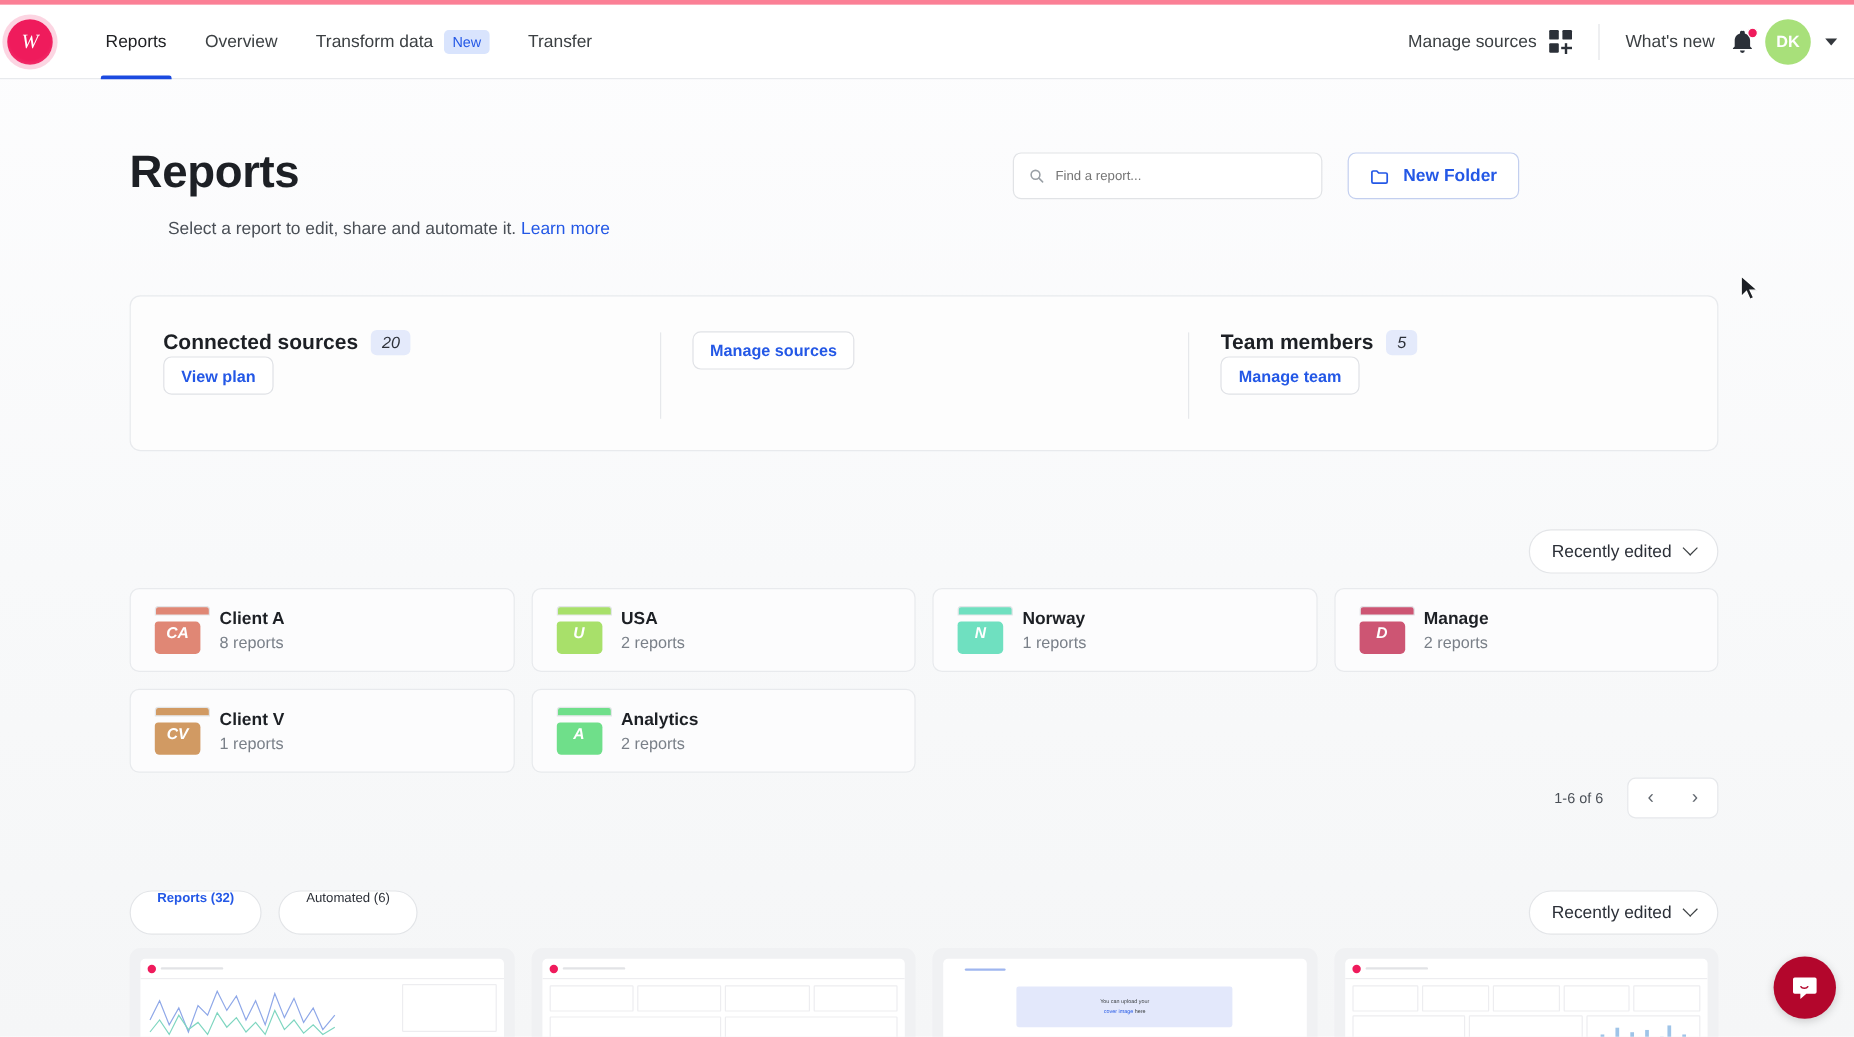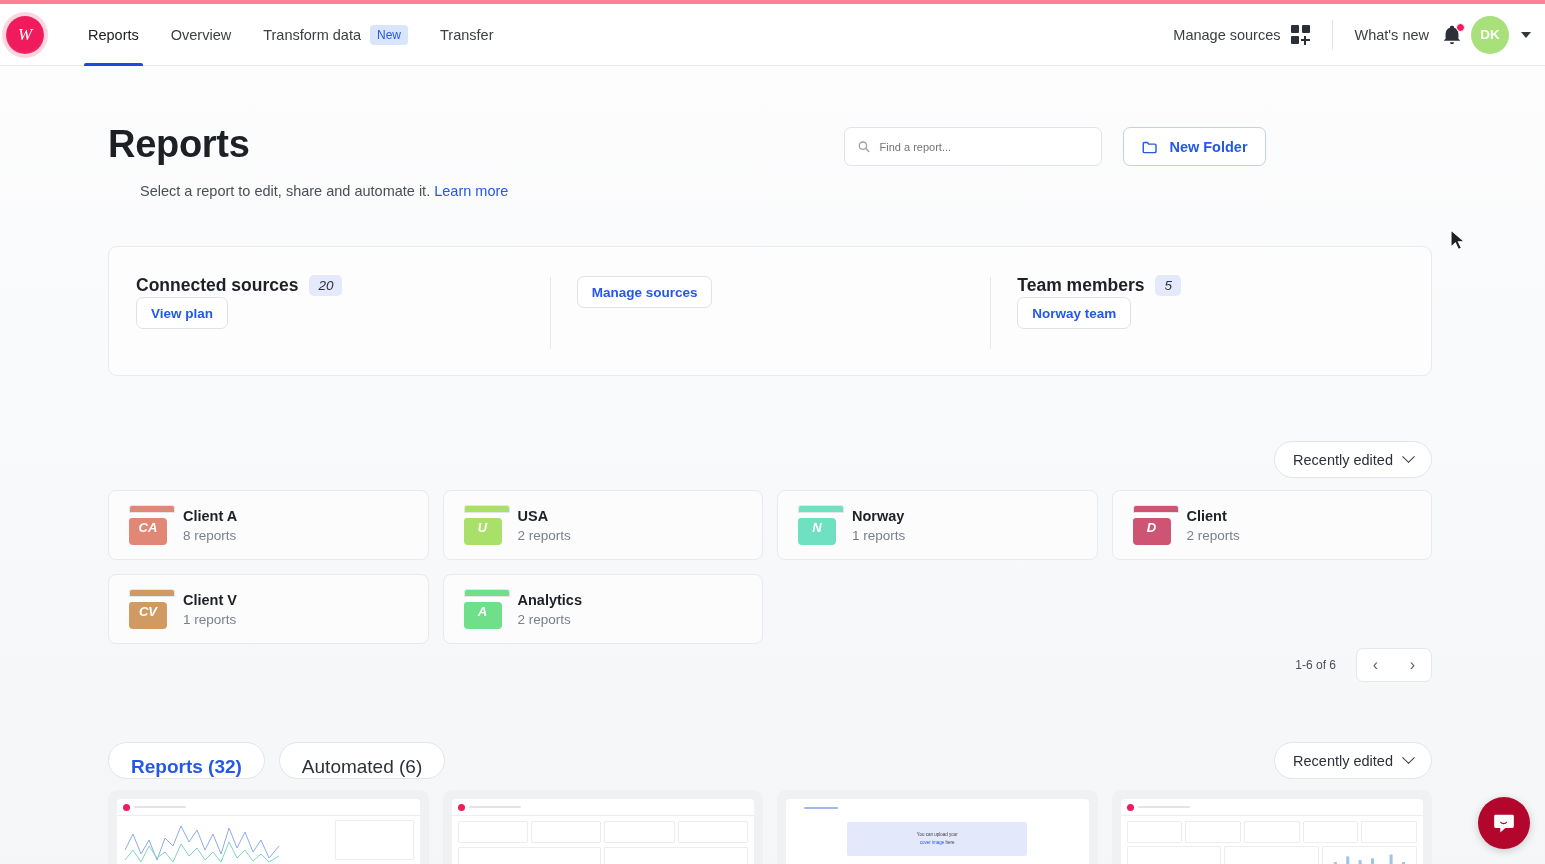--- a/index.html
+++ b/index.html
@@ -195,22 +195,22 @@
   }
   .page-btn {
     width:37px; height:32px; display:flex; align-items:center; justify-content:center;
     cursor:pointer; color:#5f656d; font-size:16px;
   }
 
   
   .tabs { position:absolute; left:108px; top:742px; display:flex; gap:14px; }
   .tab {
     height:37px; padding:0 22px; border-radius:20px; border:1px solid #e3e5e8;
-    background:#fff; display:flex; align-items:flex-end;
-    font-size:19px; color:#2c3038; cursor:pointer;
+    background:#fff; display:flex; align-items:flex-start;
+    font-size:11px; color:#2c3038; cursor:pointer;
   }
   .tab.active { color:#2458e6; font-weight:600; }
 
   
   .reports-grid {
     position:absolute; left:108px; top:790px; width:1324px;
     display:grid; grid-template-columns:repeat(4,1fr); gap:14px;
   }
   .report-card {
     height:120px; background:#f0f1f3; border-radius:9px 9px 0 0;
@@ -337,21 +337,21 @@
       <div class="stat-btn">View plan</div>
     </div>
     <div class="stat">
       <div class="stat-btn">Manage sources</div>
     </div>
     <div class="stat">
       <div class="stat-head">
         <span class="stat-label">Team members</span>
         <span class="stat-count">5</span>
       </div>
-      <div class="stat-btn">Norway team</div>
+      <div class="stat-btn">Manage team</div>
     </div>
   </div>
 
   <div class="sort-pill" style="right:113px; top:441px;">
     <span>Recently edited</span>
     <span class="chev"></span>
   </div>
 
   <div class="folders">
 
@@ -391,21 +391,21 @@
       </div>
     </div>
 
     <div class="folder-card">
       <div class="folder-icon">
         <div class="tab" style="background:#cd5573"></div>
         <div class="body" style="background:#cd5573"></div>
         <div class="ini">D</div>
       </div>
       <div class="folder-meta">
-        <div class="fname">Client</div>
+        <div class="fname">Manage</div>
         <div class="fcount">2 reports</div>
       </div>
     </div>
 
     <div class="folder-card">
       <div class="folder-icon">
         <div class="tab" style="background:#d19a63"></div>
         <div class="body" style="background:#d19a63"></div>
         <div class="ini">CV</div>
       </div>

